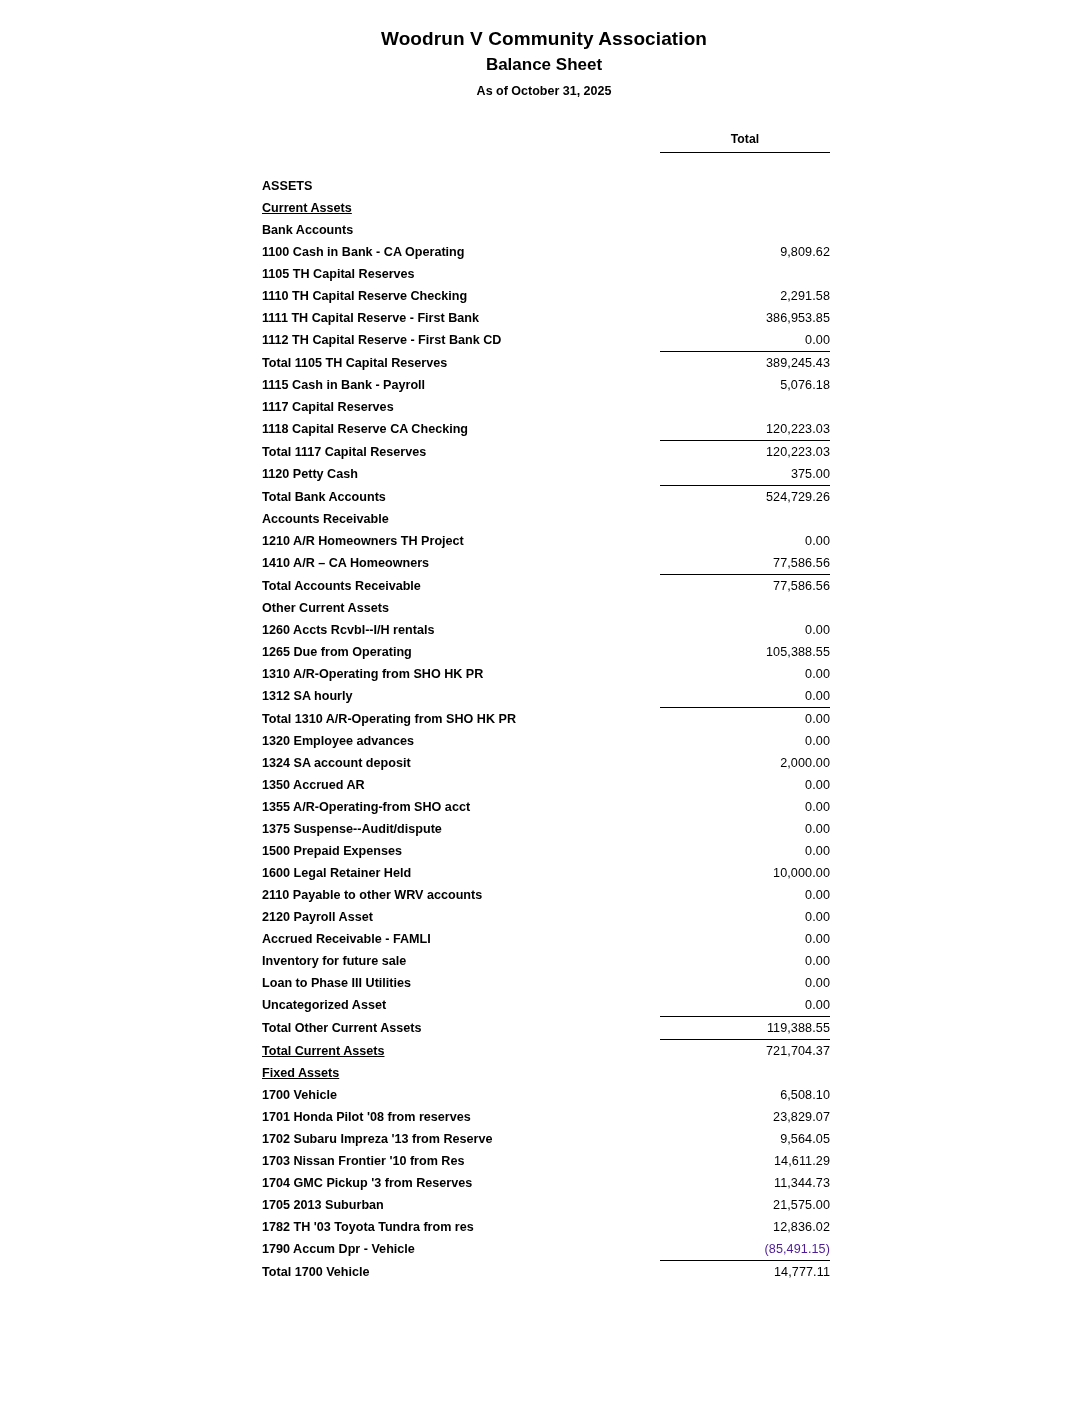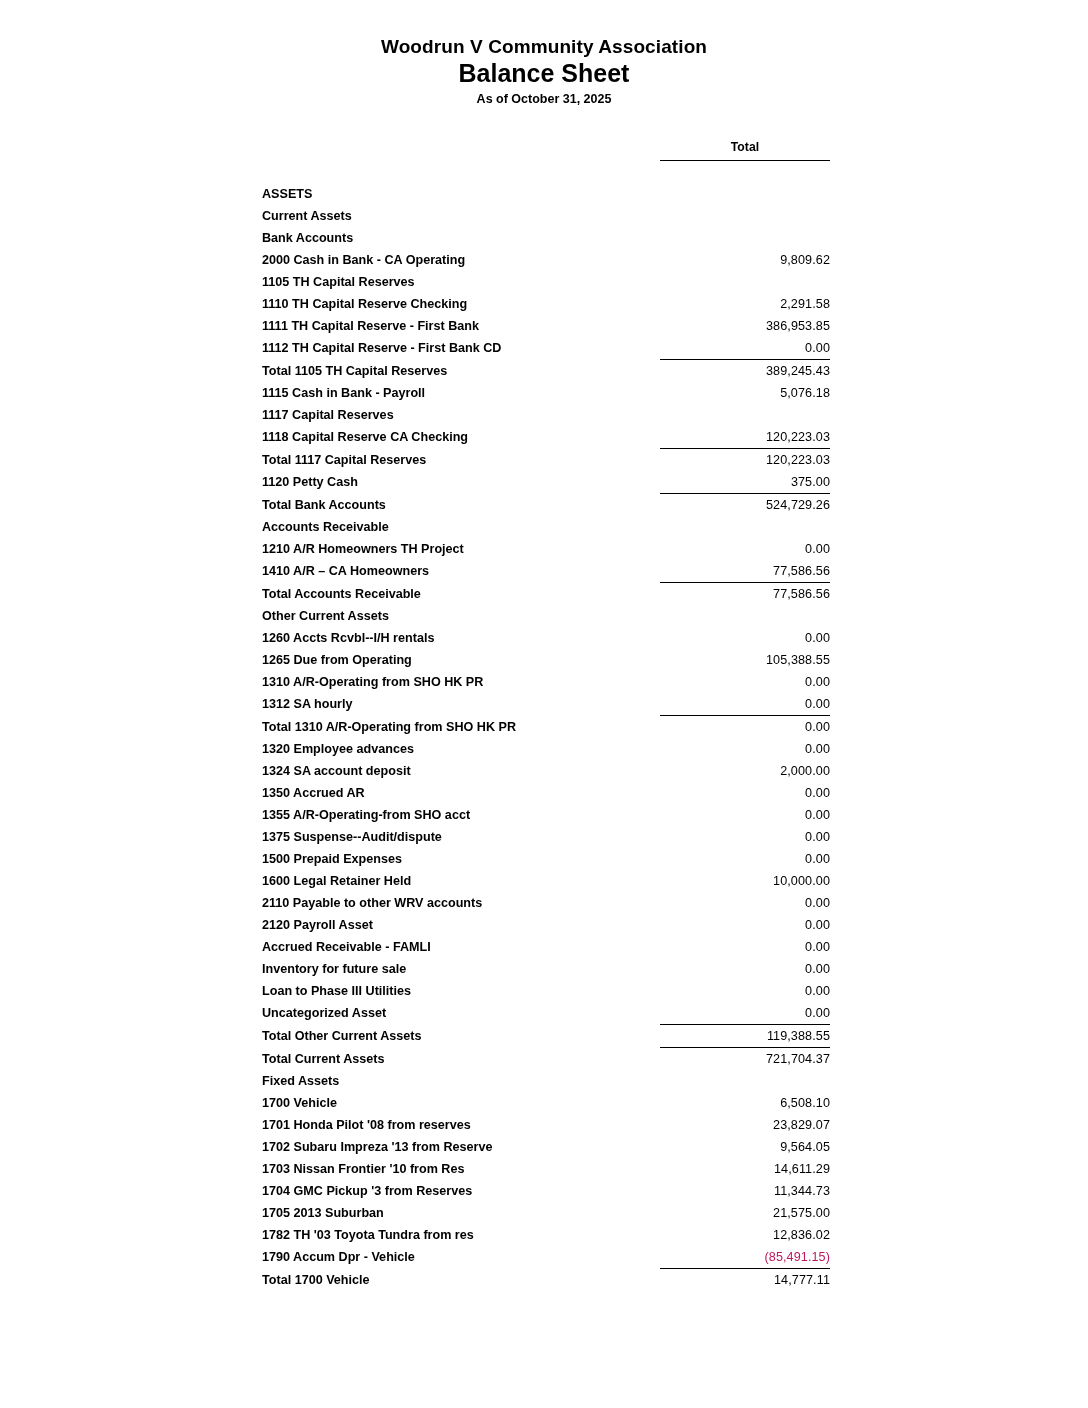--- a/index.html
+++ b/index.html
@@ -19,30 +19,30 @@
     position: relative;
     width: 1088px;
     height: 1408px;
     box-sizing: border-box;
     padding: 0;
   }
 
   
   .report-header {
     text-align: center;
-    padding-top: 34px;
+    padding-top: 26px;
   }
   .company-name {
     font-size: 19px;
     font-weight: bold;
     letter-spacing: 0.1px;
     line-height: 26px;
   }
   .report-title {
-    font-size: 25px;
+    font-size: 17px;
     font-weight: bold;
     line-height: 26px;
   }
   .report-period {
     font-size: 12.5px;
     font-weight: bold;
     line-height: 22px;
     padding-top: 2px;
   }
 
@@ -74,25 +74,25 @@
     text-align: left;
     padding-left: 0;
   }
   .val {
     text-align: right;
     font-weight: normal;
     padding-right: 0;
     letter-spacing: 0.1px;
   }
   .val.bold { font-weight: normal; }
-  .val.neg { color: #be185d; }
+  .val.neg { color: #4c1d95; }
 
   
   .ind0 { padding-left: 0px; margin-left: 40px; }
-  .ind1 { padding-left: 11px; }
+  .ind1 { padding-left: 11px; text-decoration: underline; }
   .ind2 { padding-left: 22px; }
   .ind3 { padding-left: 33px; }
   .ind4 { padding-left: 44px; margin-top: 47px; }
 
   
   .colhead td {
     height: 26px;
     vertical-align: bottom;
   }
   .colhead .val {
@@ -147,21 +147,21 @@
           </tr>
           <tr>
             <td class="lbl ind1">Current Assets</td>
             <td class="val"></td>
           </tr>
           <tr>
             <td class="lbl ind2">Bank Accounts</td>
             <td class="val"></td>
           </tr>
           <tr>
-            <td class="lbl ind3">2000 Cash in Bank - CA Operating</td>
+            <td class="lbl ind3">1100 Cash in Bank - CA Operating</td>
             <td class="val">9,809.62</td>
           </tr>
           <tr>
             <td class="lbl ind3">1105 TH Capital Reserves</td>
             <td class="val"></td>
           </tr>
           <tr>
             <td class="lbl ind4">1110 TH Capital Reserve Checking</td>
             <td class="val">2,291.58</td>
           </tr>

